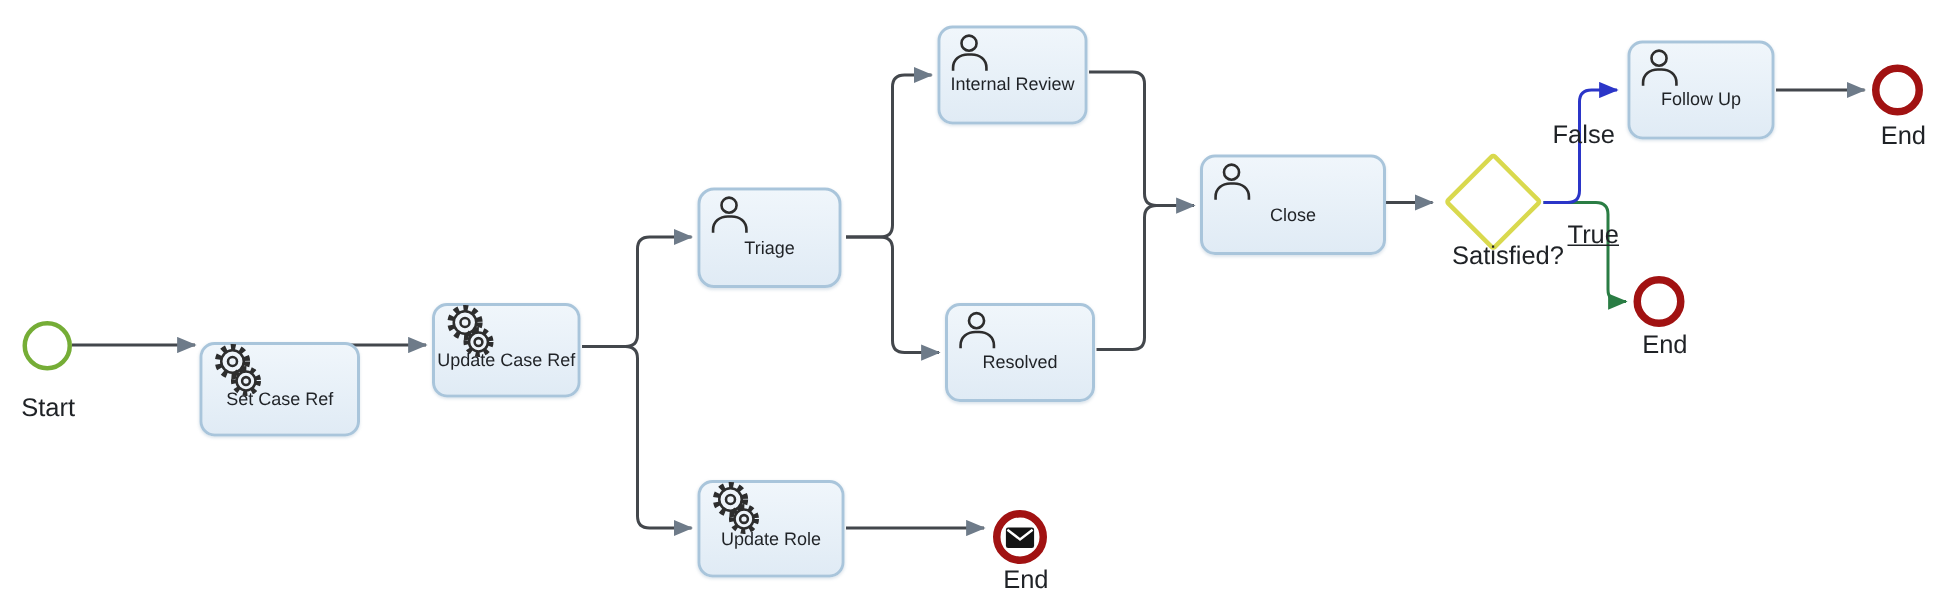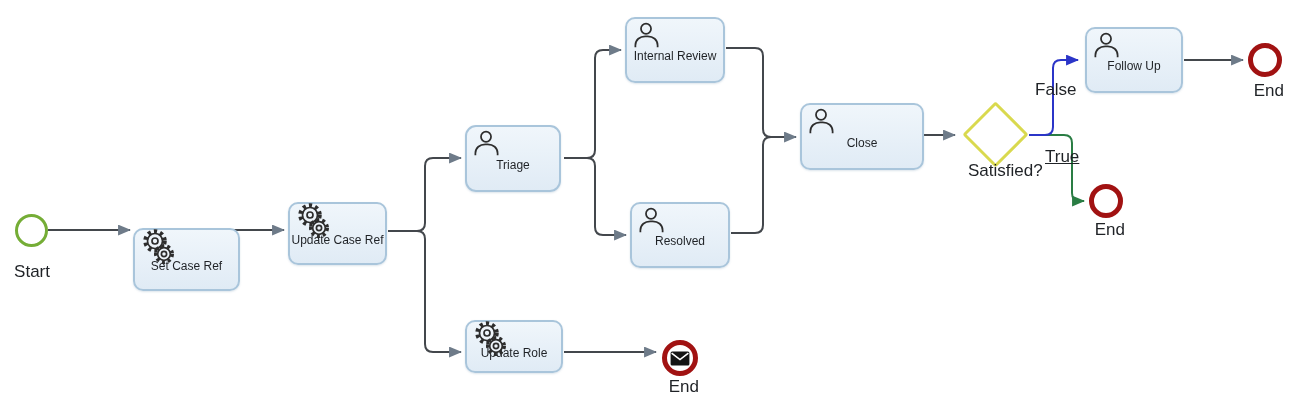--- a/index.html
+++ b/index.html
@@ -42,21 +42,21 @@
   #lbl-end-followup{left:1247px;top:81px;width:37px;}
   #lbl-end-true{left:1087px;top:220px;width:38px;}
   #lbl-end-message{left:661px;top:377px;width:38px;}
   #t-set-case-ref{left:133px;top:212px;width:107px;height:63px;margin-top:16px;}
   #t-update-case-ref{left:288px;top:202px;width:99px;height:63px;}
   #t-triage{left:465px;top:125px;width:96px;height:67px;border-radius:11px;}
   #t-internal-review{left:625px;top:17px;width:100px;height:66px;}
   #t-resolved{left:630px;top:202px;width:100px;height:66px;}
   #t-close{left:800px;top:103px;width:124px;height:67px;}
   #t-follow-up{left:1085px;top:27px;width:98px;height:66px;text-align:center;}
-  #t-update-role{left:465px;top:320px;width:98px;height:53px;}
+  #t-update-role{left:465px;top:320px;width:98px;height:65px;}
   #ev-start{left:15px;top:214px;}
   #ev-end-followup{left:1248px;top:43px;}
   #ev-end-true{left:1089px;top:184px;}
   #ev-end-message{left:662px;top:340px;}
   .defs-holder{position:absolute;width:0;height:0;overflow:hidden;}
 </style>
 </head>
 <body>
 
 <div id="canvas">

